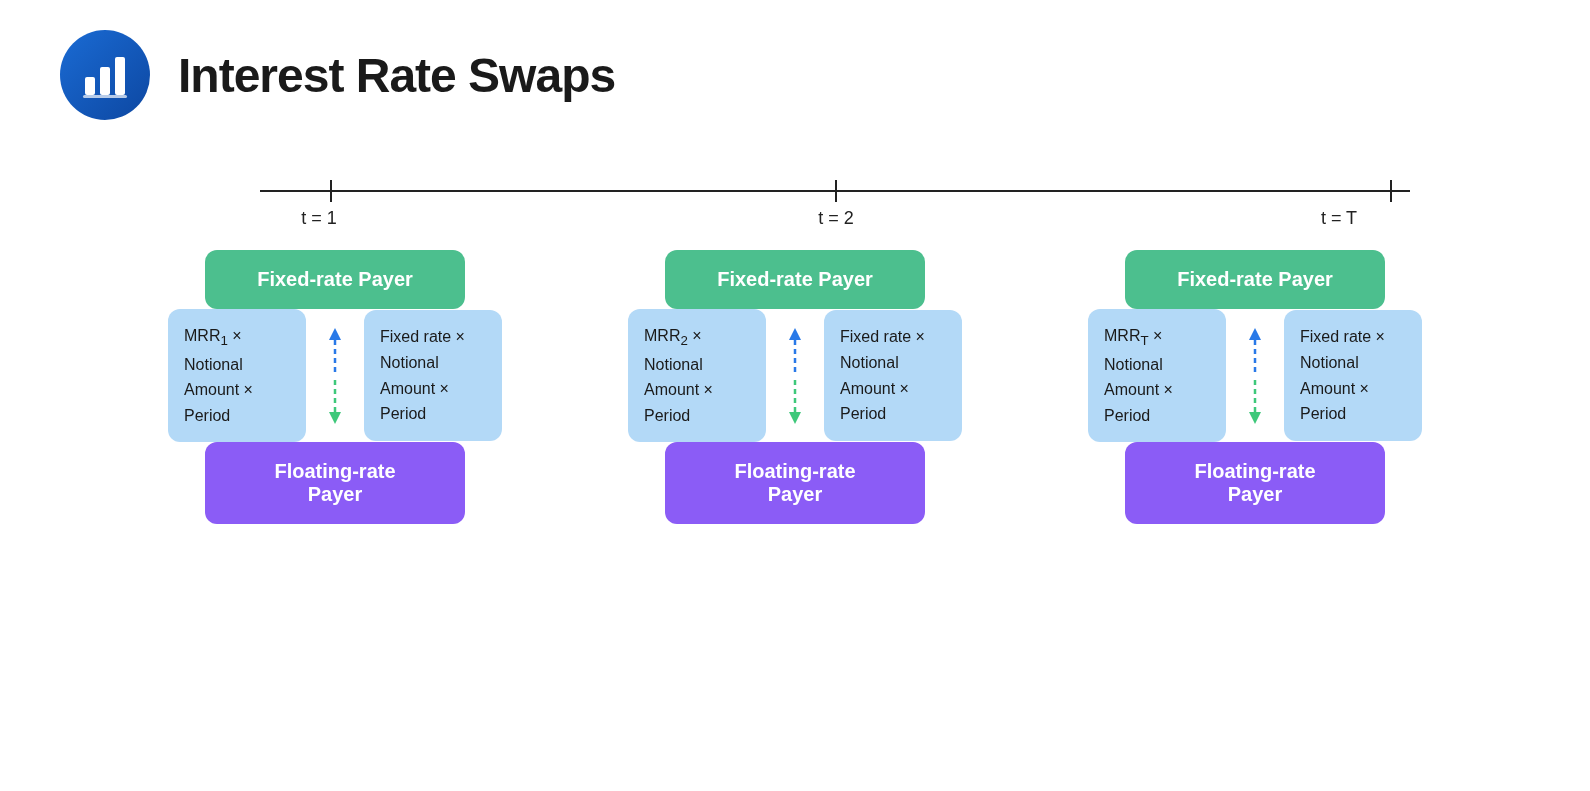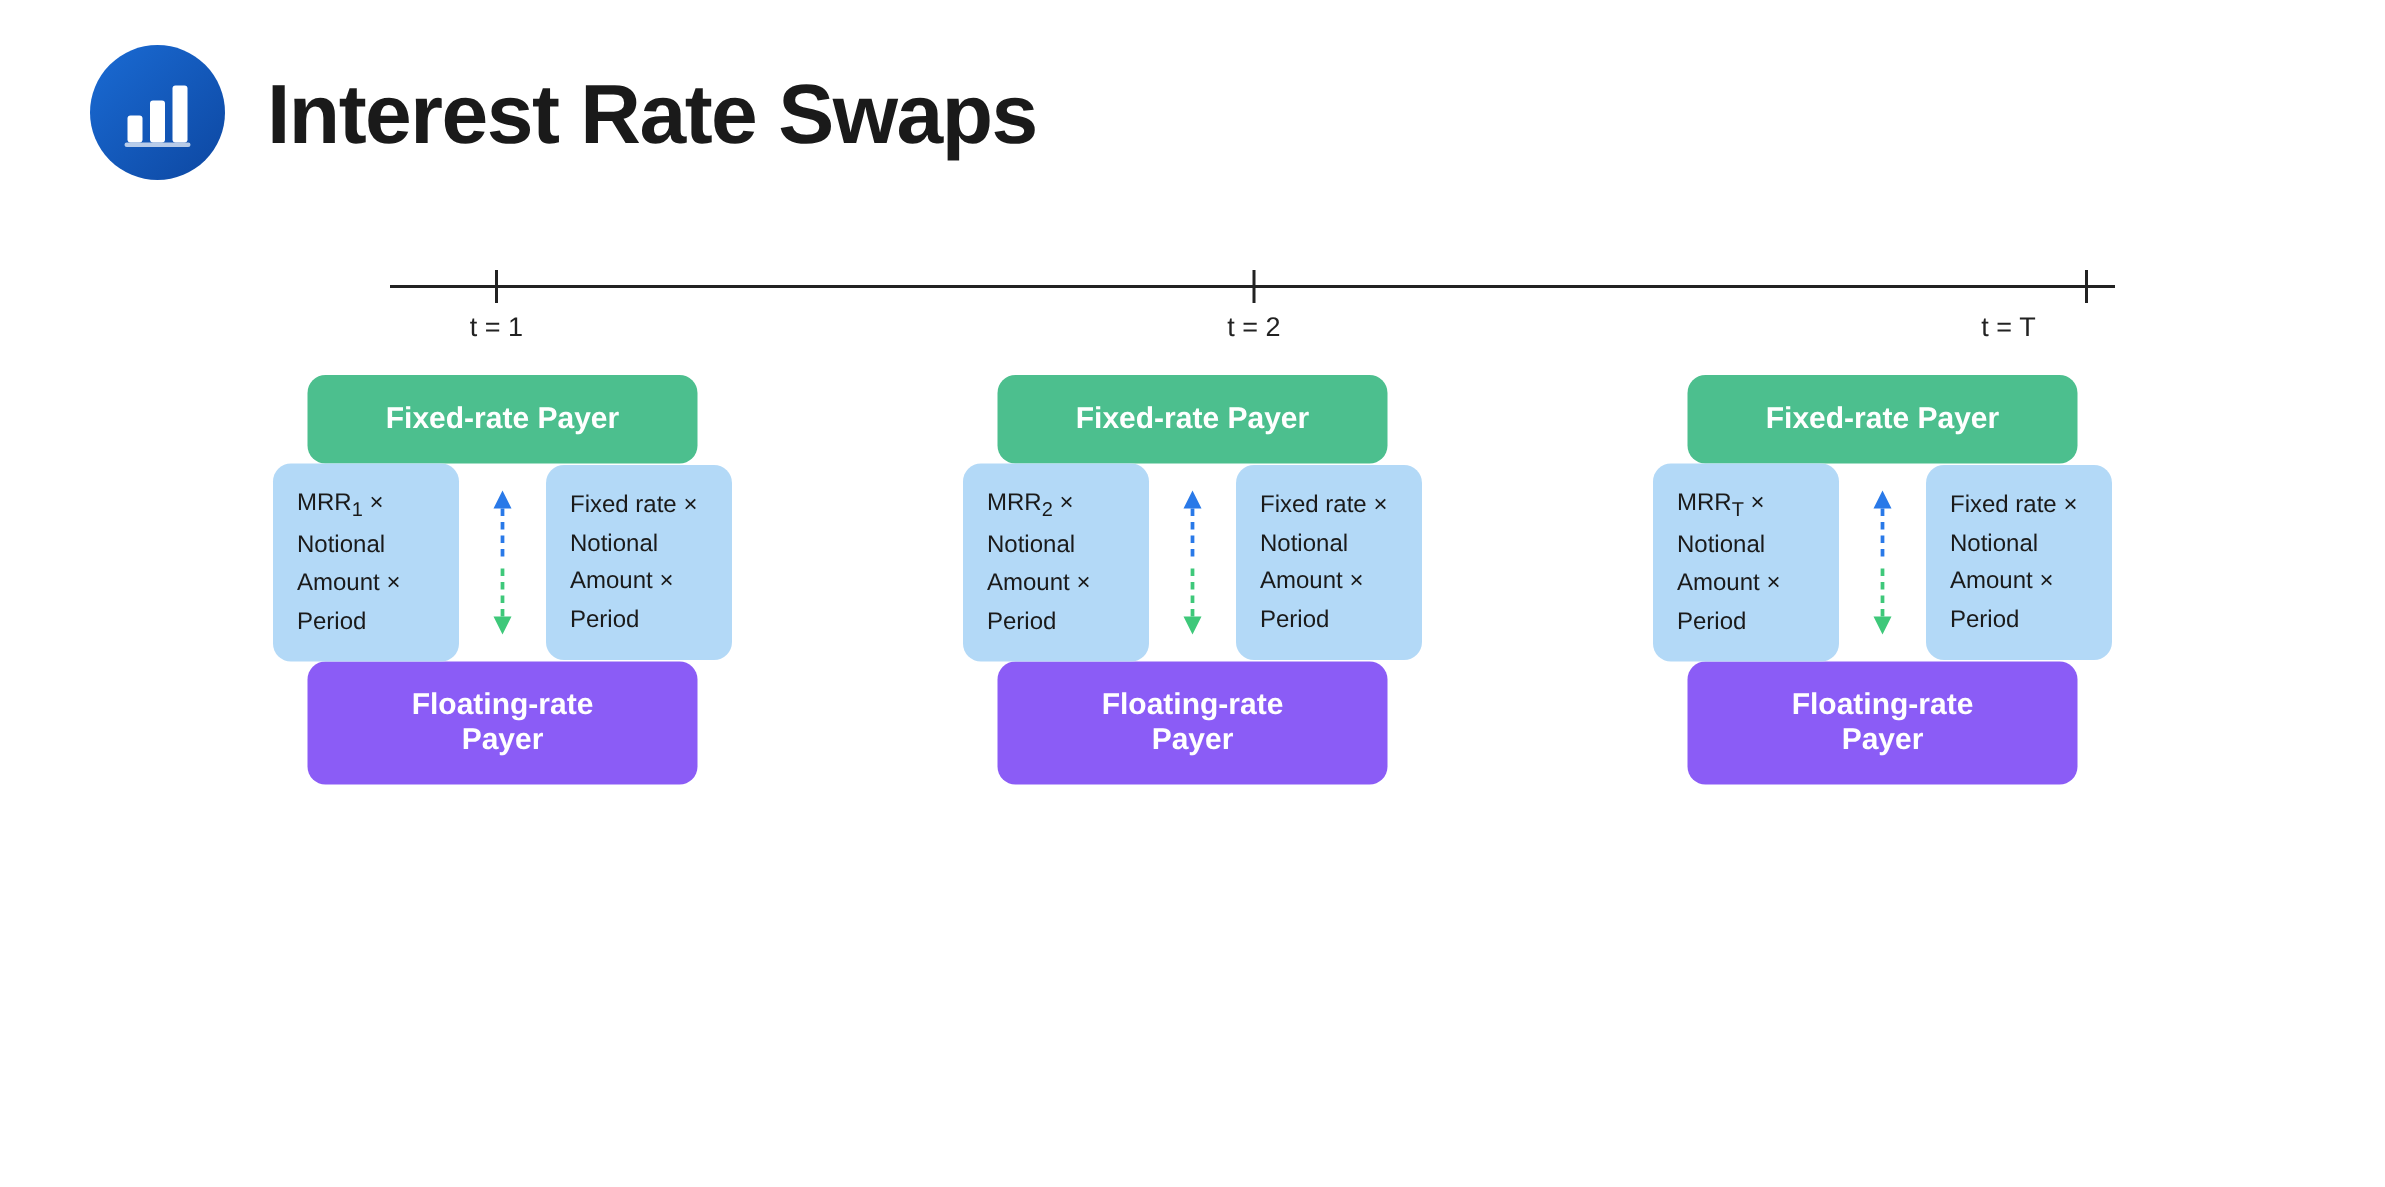--- a/index.html
+++ b/index.html
@@ -31,21 +31,21 @@
       display: flex;
       align-items: center;
       justify-content: center;
       flex-shrink: 0;
     }
     .logo-circle svg {
       width: 52px;
       height: 52px;
     }
     .page-title {
-      font-size: 56px;
+      font-size: 48px;
       font-weight: 800;
       color: #1a1a1a;
       letter-spacing: -1px;
     }
 
     
     .timeline-section {
       position: relative;
       margin: 0 0 10px 0;
       height: 80px;
@@ -103,21 +103,21 @@
 
     
     .info-box {
       background: #b3d9f7;
       border-radius: 12px;
       padding: 14px 16px;
       font-size: 16px;
       font-weight: 500;
       color: #1a1a1a;
       line-height: 1.6;
-      width: 124px;
+      width: 138px;
       text-align: left;
     }
 
     .group-layout {
       display: flex;
       flex-direction: column;
       align-items: center;
       width: 430px;
     }
 
@@ -163,21 +163,21 @@
         <rect x="4" y="46" width="44" height="3" rx="1.5" fill="white" opacity="0.7"></rect>
       </svg>
     </div>
     <h1 class="page-title">Interest Rate Swaps</h1>
   </div>
 
   <div class="timeline-section">
     <div class="timeline-line"></div>
 
     <div class="timeline-tick" style="left: 270px;"></div>
-    <div class="timeline-label" style="left: 271px;">t = 1</div>
+    <div class="timeline-label" style="left: 259px;">t = 1</div>
 
     <div class="timeline-tick" style="left: 775px;"></div>
     <div class="timeline-label" style="left: 776px;">t = 2</div>
 
     <div class="timeline-tick" style="left: 1330px;"></div>
     <div class="timeline-label" style="left: 1279px;">t = T</div>
   </div>
 
   <div class="swaps-container">
 

